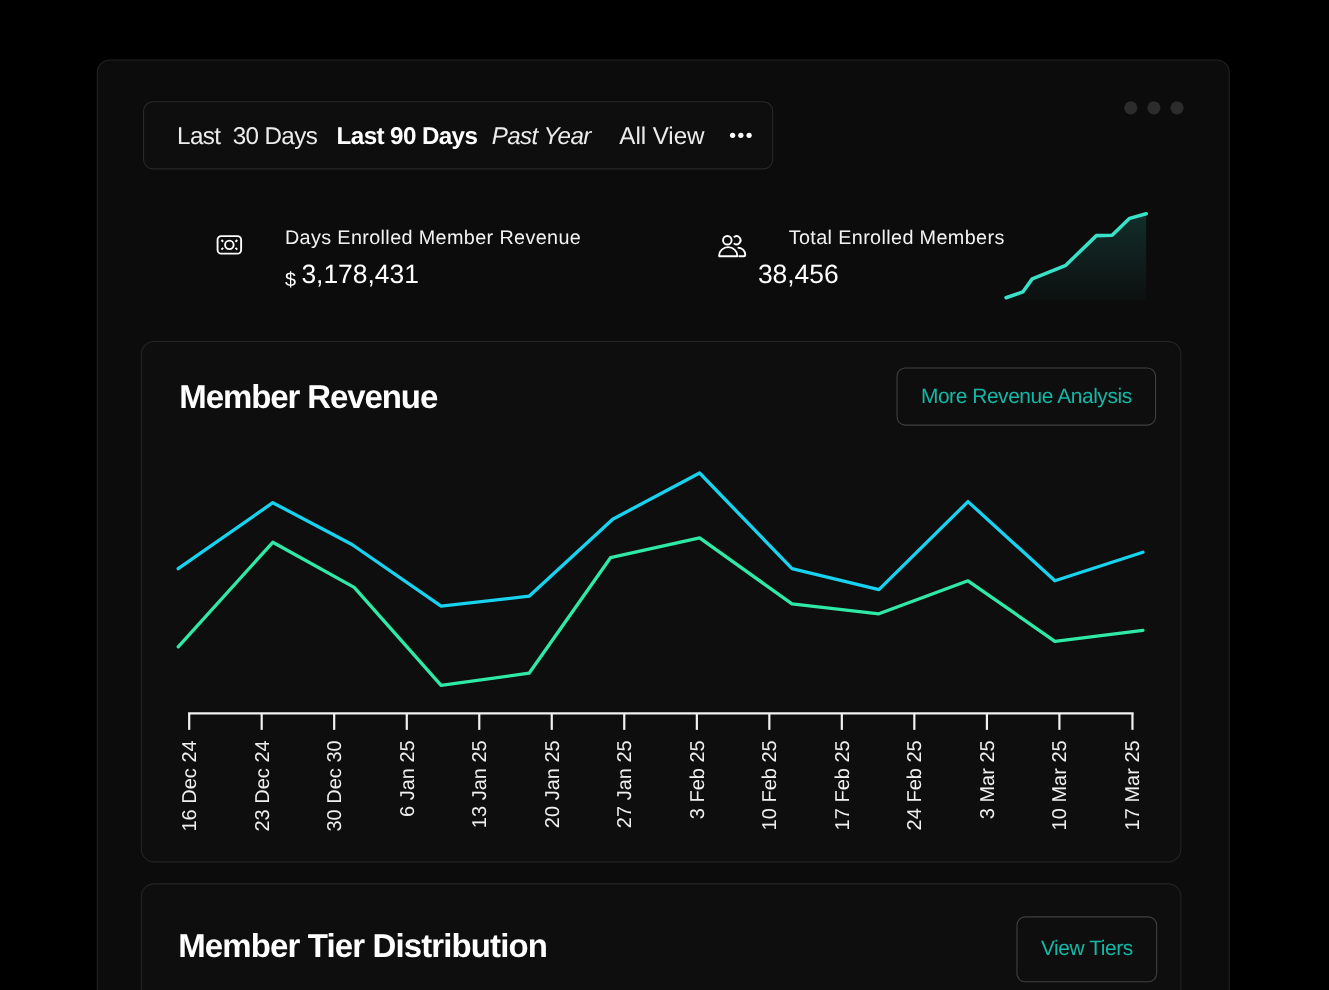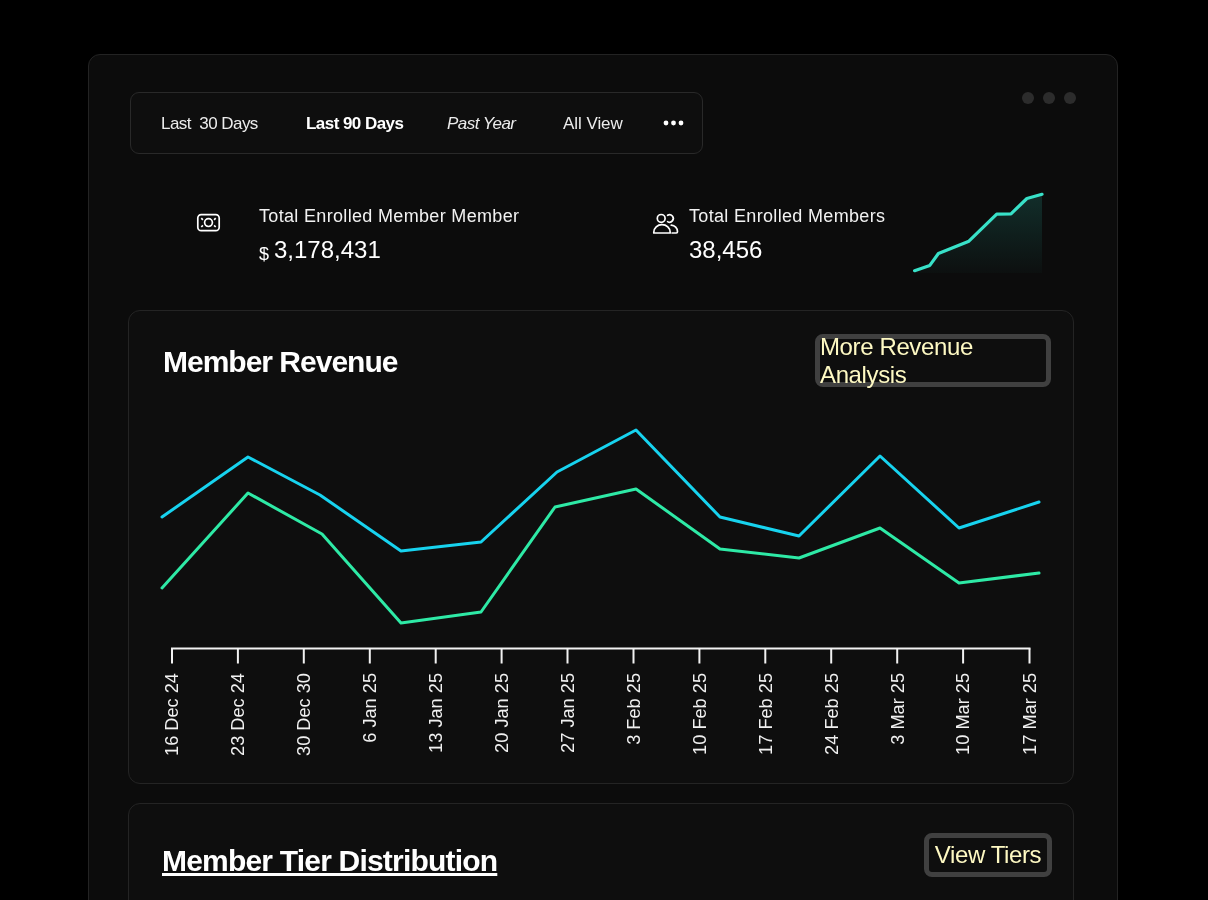--- a/index.html
+++ b/index.html
@@ -3,56 +3,56 @@
 <meta charset="utf-8">
 <style>
   html,body{margin:0;padding:0;background:#000;width:1208px;height:900px;overflow:hidden;}
   *{box-sizing:border-box;font-family:"Liberation Sans",sans-serif;}
   .abs{position:absolute;}
   #panel{left:88px;top:54px;width:1030px;height:880px;background:#0c0c0c;
          border:1px solid #232323;border-radius:12px;}
   .dot{width:12px;height:12px;border-radius:50%;background:#2c2c2c;top:92px;}
   #tabbar{left:130px;top:92px;width:573px;height:62px;background:#0e0e0e;
           border:1px solid #292929;border-radius:9px;}
-  .tab{top:115px;font-size:17px;color:#ececec;line-height:18px;white-space:pre;letter-spacing:-0.55px;}
+  .tab{top:115px;font-size:22px;color:#ececec;line-height:18px;white-space:pre;letter-spacing:-0.55px;}
   #card1{left:128px;width:462px;}
   #card2{left:615px;width:461px;}
   .cardlabel{font-size:18px;color:#f2f2f2;line-height:18px;top:207px;letter-spacing:0.33px;}
   .cardvalue{font-size:24px;color:#fff;line-height:30px;top:235px;}
   .mpanel{left:128px;width:946px;background:#0e0e0e;border:1px solid #242424;border-radius:12px;}
   #revpanel{top:310px;height:474px;}
   #tierpanel{top:803px;height:130px;}
   .ptitle{font-size:30px;font-weight:bold;color:#fff;line-height:25px;}
-  .btn{border:5px solid #404040;border-radius:8px;color:#fef9c3;font-size:24px;letter-spacing:-0.38px;
+  .btn{border:1px solid #404040;border-radius:8px;color:#14b8a6;font-size:19px;letter-spacing:-0.38px;
        display:flex;align-items:center;justify-content:center;background:transparent;}
 </style>
 </head>
 <body>
 <div class="abs" id="panel"></div>
 <div class="abs dot" style="left:1022px;"></div>
 <div class="abs dot" style="left:1043px;"></div>
 <div class="abs dot" style="left:1064px;"></div>
 <div class="abs" id="tabbar"></div>
 <span class="abs tab" style="left:161px;">Last  30 Days</span>
 <span class="abs tab" style="left:306px;font-weight:bold;color:#fff;">Last 90 Days</span>
 <span class="abs tab" style="left:447px;font-style:italic;">Past Year</span>
 <span class="abs tab" style="left:563px;letter-spacing:-0.05px;">All View</span>
 <div class="abs" id="card1"></div>
 <div class="abs" id="card2"></div>
-<span class="abs cardlabel" style="left:259px;">Total Enrolled Member Member</span>
+<span class="abs cardlabel" style="left:259px;">Days Enrolled Member Revenue</span>
 <span class="abs" style="left:259px;top:245px;font-size:18px;color:#fff;line-height:18px;">$</span>
 <span class="abs cardvalue" style="left:274px;">3,178,431</span>
-<span class="abs cardlabel" style="left:689px;">Total Enrolled Members</span>
+<span class="abs cardlabel" style="left:717px;">Total Enrolled Members</span>
 <span class="abs cardvalue" style="left:689px;">38,456</span>
 <div class="abs mpanel" id="revpanel"></div>
 <div class="abs mpanel" id="tierpanel"></div>
 <span class="abs ptitle" style="left:163px;top:349px;letter-spacing:-1.0px;">Member Revenue</span>
 <div class="abs btn" style="left:815px;top:334px;width:236px;height:53px;">More Revenue Analysis</div>
-<span class="abs ptitle" style="left:162px;top:848px;letter-spacing:-0.8px;text-decoration:underline;">Member Tier Distribution</span>
-<div class="abs btn" style="left:924px;top:833px;width:128px;height:44px;">View Tiers</div>
+<span class="abs ptitle" style="left:162px;top:848px;letter-spacing:-0.8px;">Member Tier Distribution</span>
+<div class="abs btn" style="left:924px;top:833px;width:128px;height:60px;">View Tiers</div>
 
 <svg class="abs" style="left:0;top:0;" width="1208" height="900" viewBox="0 0 1208 900">
   <defs>
     <linearGradient id="sparkfill" x1="0" y1="0" x2="0" y2="1">
       <stop offset="0" stop-color="#2dd4bf" stop-opacity="0.17"></stop>
       <stop offset="1" stop-color="#2dd4bf" stop-opacity="0.02"></stop>
     </linearGradient>
   </defs>
 
   <g fill="#ffffff">

